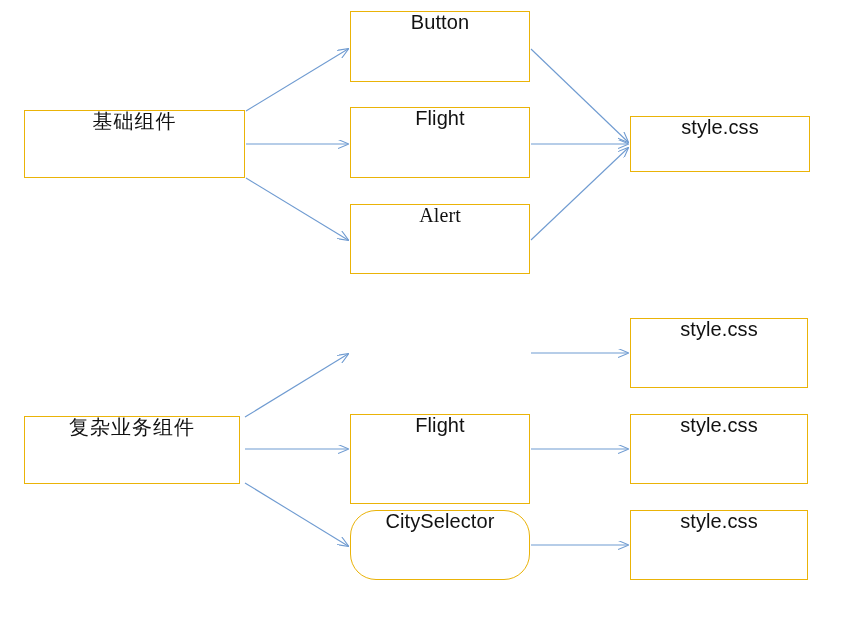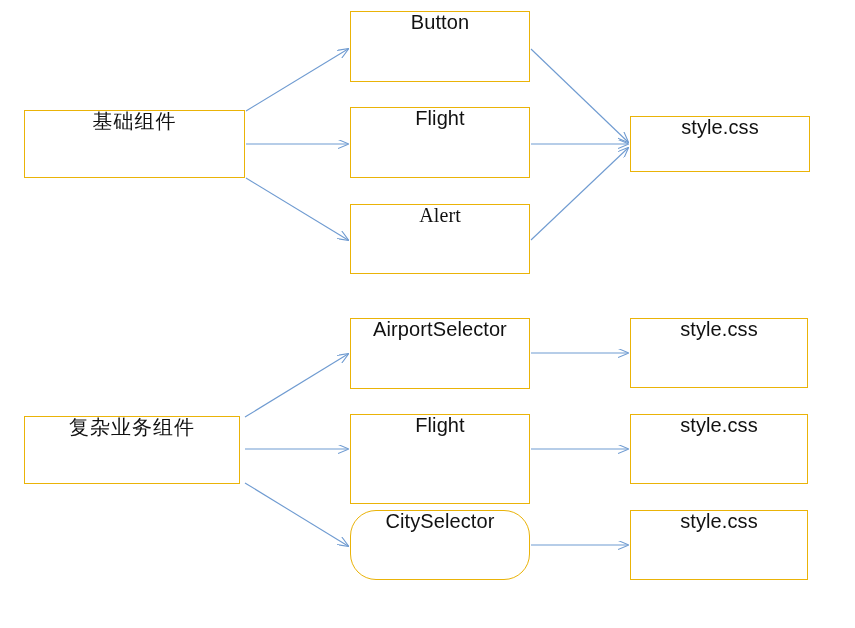--- a/index.html
+++ b/index.html
@@ -98,23 +98,20 @@
   </div>
 
   <div class="node" style="left:630px; top:116px; width:180px; height:56px;">
     <span class="node-label">style.css</span>
   </div>
 
   <div class="node" style="left:24px; top:416px; width:216px; height:68px;">
     <span class="node-label cjk">复杂业务组件</span>
   </div>
 
-  <div class="node" style="left:350px; top:318px; width:180px; height:71px;">
-    <span class="node-label">AirportSelector</span>
-  </div>
 
   <div class="node" style="left:350px; top:414px; width:180px; height:90px;">
     <span class="node-label">Flight</span>
   </div>
 
   <div class="node" style="left:350px; top:510px; width:180px; height:70px;border-radius:26px;">
     <span class="node-label">CitySelector</span>
   </div>
 
   <div class="node" style="left:630px; top:318px; width:178px; height:70px;">

